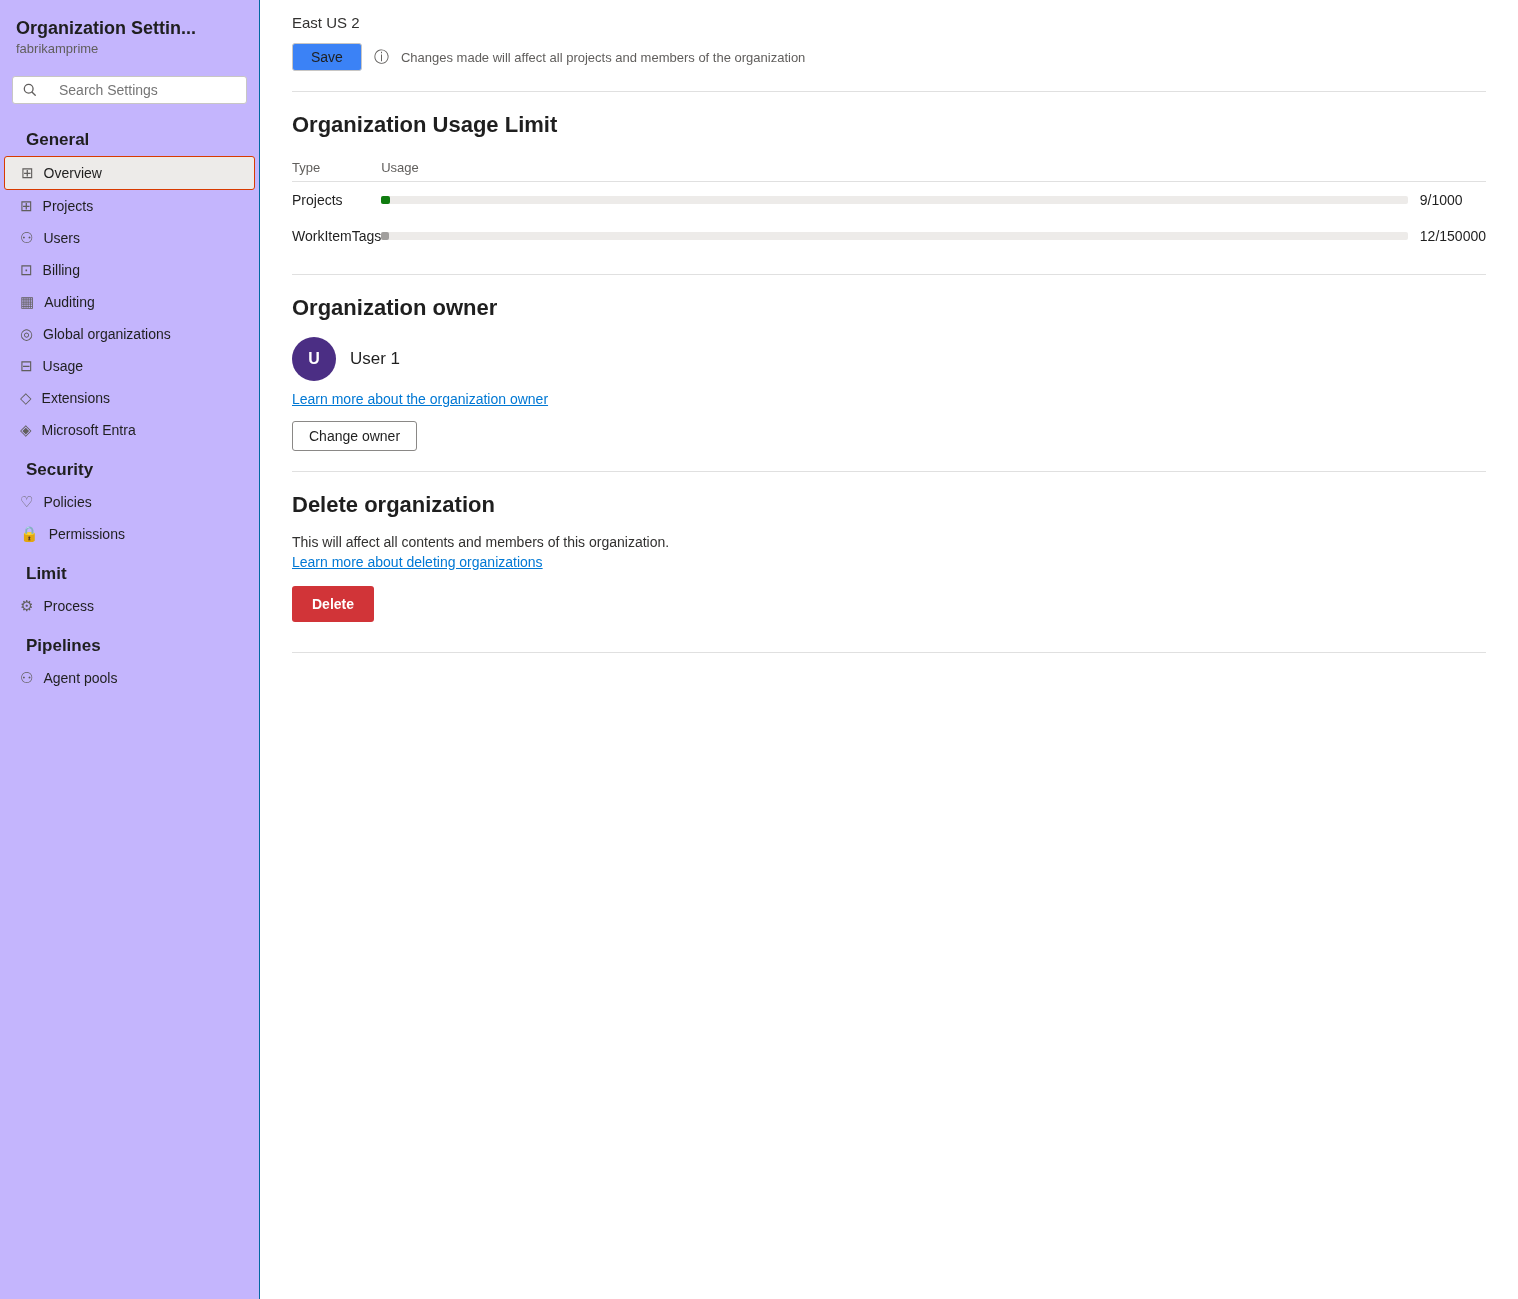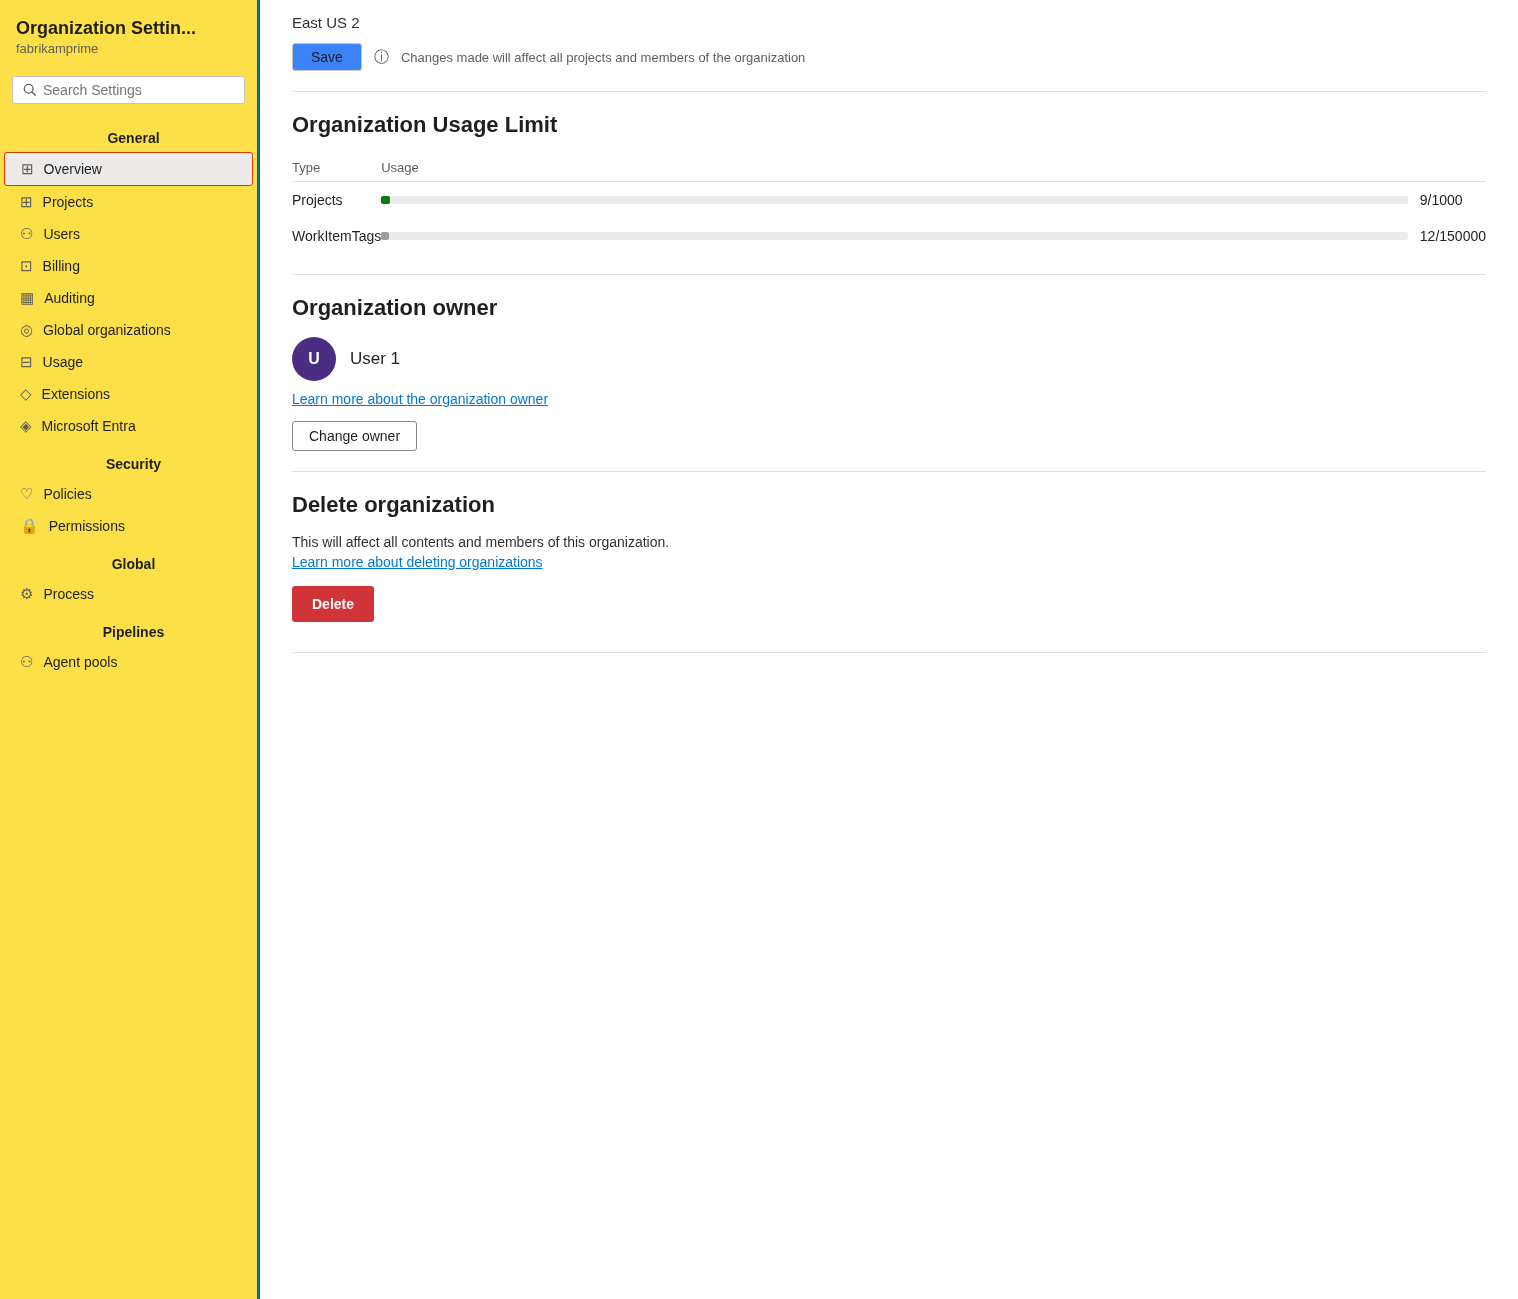--- a/index.html
+++ b/index.html
@@ -2,22 +2,22 @@
 <html><head>
   <meta charset="utf-8">
   <style>
     * { box-sizing: border-box; margin: 0; padding: 0; }
     body { font-family: -apple-system, BlinkMacSystemFont, 'Segoe UI', sans-serif; font-size: 14px; color: #1f1f1f; background: #fff; display: flex; height: 100vh; overflow: hidden; }
 
     
     .sidebar {
       width: 260px;
       min-width: 260px;
-      background: #fde047;
-      border-right: 3px solid #0369a1;
+      background: #c4b5fd;
+      border-right: 1px solid #0369a1;
       display: flex;
       flex-direction: column;
       overflow-y: auto;
       padding-bottom: 20px;
     }
     .sidebar-title {
       font-size: 18px;
       font-weight: 600;
       padding: 18px 16px 2px 16px;
       color: #1f1f1f;
@@ -28,37 +28,36 @@
       padding: 0 16px 12px 16px;
     }
     .search-box {
       margin: 8px 12px 12px 12px;
       display: flex;
       align-items: center;
       background: #fff;
       border: 1px solid #c8c6c4;
       border-radius: 3px;
       padding: 5px 10px;
-      gap: 6px;
+      gap: 22px;
     }
     .search-icon-svg { color: #605e5c; flex-shrink: 0; }
     .search-input {
       border: none;
       outline: none;
       background: transparent;
       font-size: 14px;
       color: #605e5c;
       width: 100%;
     }
     .section-label {
-      font-size: 14px;
+      font-size: 17px;
       font-weight: 700;
       padding: 14px 16px 6px 26px;
       color: #1f1f1f;
-      text-align: center;
     }
     .nav-item {
       display: flex;
       align-items: center;
       gap: 10px;
       padding: 7px 16px;
       cursor: pointer;
       color: #1f1f1f;
       font-size: 14px;
       border-radius: 3px;
@@ -263,21 +262,21 @@
   <div class="section-label">Security</div>
   <div class="nav-item">
     <span class="nav-icon">♡</span>
     <span>Policies</span>
   </div>
   <div class="nav-item">
     <span class="nav-icon">🔒</span>
     <span>Permissions</span>
   </div>
 
-  <div class="section-label">Global</div>
+  <div class="section-label">Limit</div>
   <div class="nav-item">
     <span class="nav-icon">⚙</span>
     <span>Process</span>
   </div>
 
   <div class="section-label">Pipelines</div>
   <div class="nav-item">
     <span class="nav-icon">⚇</span>
     <span>Agent pools</span>
   </div>

